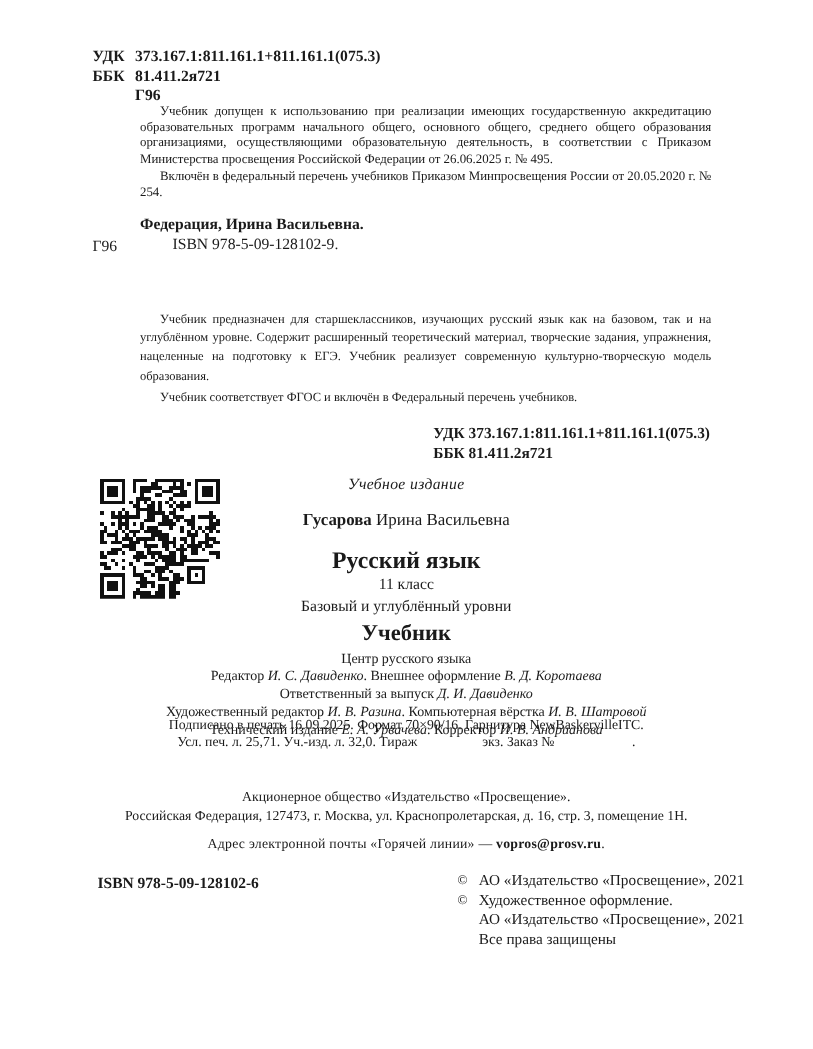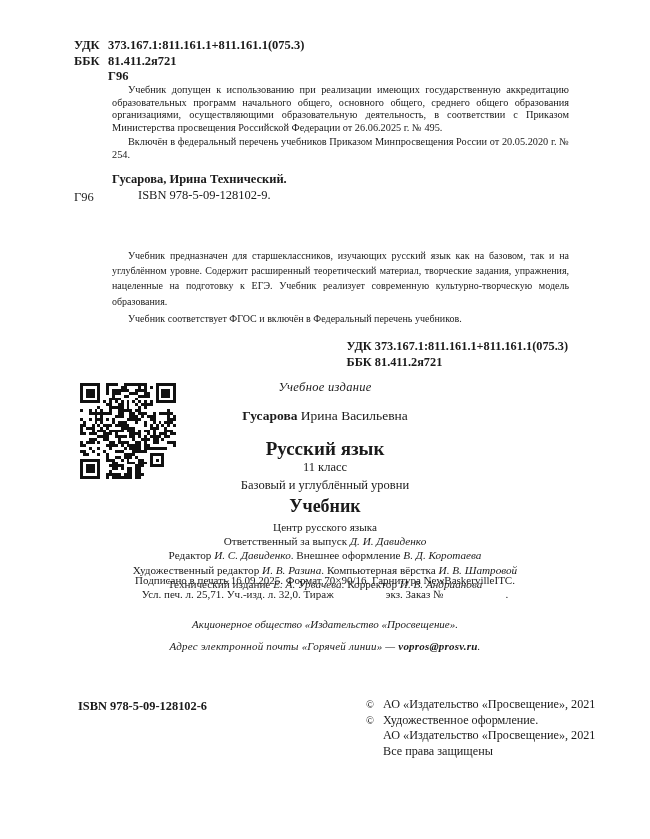--- a/index.html
+++ b/index.html
@@ -179,25 +179,24 @@
   }
   .printinfo .line { white-space: nowrap; }
   .gap-s { display: inline-block; width: 52px; }
   .gap-m { display: inline-block; width: 62px; }
 
   
   .publisher {
     position: absolute;
     left: 0;
     right: 0;
-    top: 617px;
+    top: 631px;
     text-align: center;
     font-size: 11px;
     line-height: 15px;
-    font-style: italic;
   }
   .publisher .line { white-space: nowrap; }
   .publisher .email-line { margin-top: 7px; letter-spacing: 0.2px; }
   .publisher .email-line b { font-weight: bold; }
 
   
   .footer-isbn {
     position: absolute;
     left: 78px;
     top: 699px;
@@ -235,21 +234,21 @@
     <div class="udc-g96">Г96</div>
   </div>
 
   <div class="legal">
     <p>Учебник допущен к использованию при реализации имеющих государственную аккредитацию образовательных программ начального общего, основного общего, среднего общего образования организациями, осуществляющими образовательную деятельность, в соответствии с Приказом Министерства просвещения Российской Федерации от 26.06.2025 г. № 495.</p>
     <p>Включён в федеральный перечень учебников Приказом Минпросвещения России от 20.05.2020 г. № 254.</p>
   </div>
 
   <div class="biblio-g96">Г96</div>
   <div class="biblio">
-    <p class="author">Гусарова, Ирина Технический.</p>
+    <p class="author">Федерация, Ирина Васильевна.</p>
     <p class="isbn-line">ISBN 978-5-09-128102-9.</p>
   </div>
 
   <div class="annotation">
     <p>Учебник предназначен для старшеклассников, изучающих русский язык как на базовом, так и на углублённом уровне. Содержит расширенный теоретический материал, творческие задания, упражнения, нацеленные на подготовку к ЕГЭ. Учебник реализует современную культурно-творческую модель образования.</p>
     <p>Учебник соответствует ФГОС и включён в Федеральный перечень учебников.</p>
   </div>
 
   <div class="udc-repeat">
     <div>УДК 373.167.1:811.161.1+811.161.1(075.3)</div>
@@ -778,33 +777,34 @@
     <div class="edition-type">Учебное издание</div>
     <div class="author-name"><b>Гусарова</b> <span>Ирина Васильевна</span></div>
     <div class="book-title">Русский язык</div>
     <div class="grade">11 класс</div>
     <div class="levels">Базовый и углублённый уровни</div>
     <div class="kind">Учебник</div>
   </div>
 
   <div class="credits">
     <div class="line">Центр русского языка</div>
+    <div class="line"><span>Редактор </span><i>И. С. Давиденко</i><span>. Внешнее оформление </span><i>В. Д. Коротаева</i></div>
     <div class="line"><span>Ответственный за выпуск </span><i>Д. И. Давиденко</i></div>
-    <div class="line"><span>Редактор </span><i>И. С. Давиденко</i><span>. Внешнее оформление </span><i>В. Д. Коротаева</i></div>
     <div class="line"><span>Художественный редактор </span><i>И. В. Разина</i><span>. Компьютерная вёрстка </span><i>И. В. Шатровой</i></div>
     <div class="line"><span>Технический издание </span><i>Е. А. Урвачева</i><span>. Корректор </span><i>И. В. Андрианова</i></div>
   </div>
 
   <div class="printinfo">
     <div class="line">Подписано в печать 16.09.2025. Формат 70×90/16. Гарнитура NewBaskervilleITC.</div>
     <div class="line"><span>Усл. печ. л. 25,71. Уч.-изд. л. 32,0. Тираж</span><span class="gap-s"></span><span>экз. Заказ №</span><span class="gap-m"></span><span>.</span></div>
   </div>
 
   <div class="publisher">
     <div class="line">Акционерное общество «Издательство «Просвещение».</div>
+    <div class="line">Российская Федерация, 127473, г. Москва, ул. Краснопролетарская, д. 16, стр. 3, помещение 1Н.</div>
     <div class="line email-line"><span>Адрес электронной почты «Горячей линии» — </span><b>vopros@prosv.ru</b><span>.</span></div>
   </div>
 
   <div class="footer-isbn">ISBN 978-5-09-128102-6</div>
 
   <div class="copyright">
     <div class="crow"><span class="csym">©</span><span>АО «Издательство «Просвещение», 2021</span></div>
     <div class="crow"><span class="csym">©</span><span>Художественное оформление.</span></div>
     <div class="cont">АО «Издательство «Просвещение», 2021</div>
     <div class="cont">Все права защищены</div>

